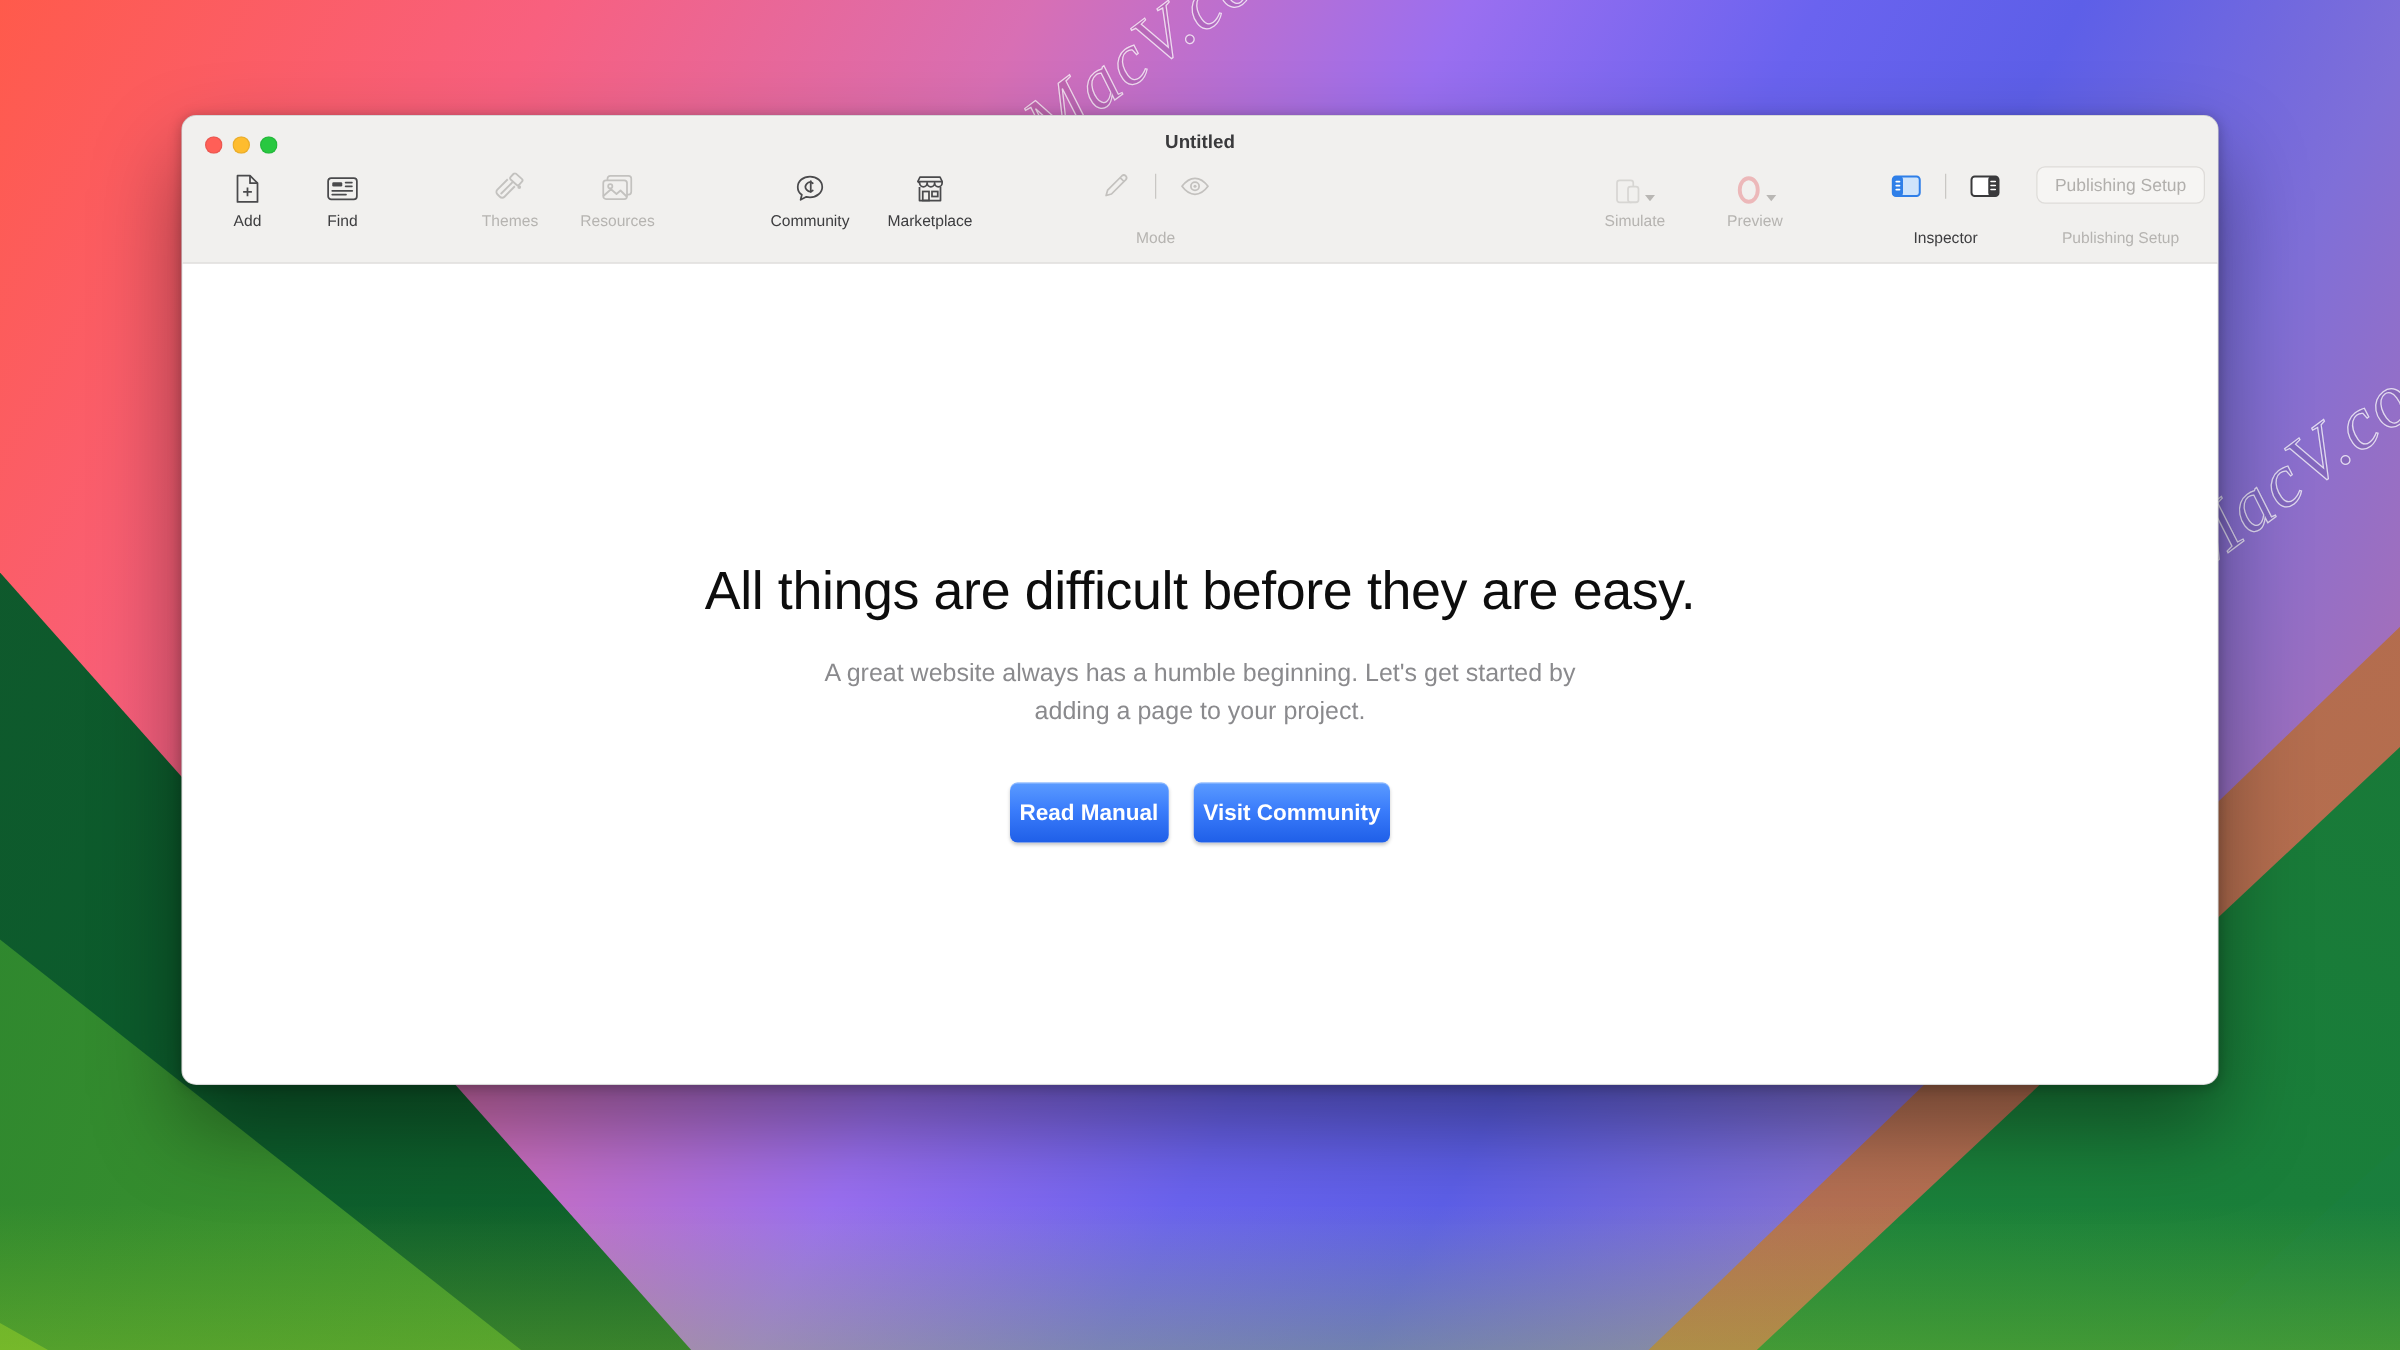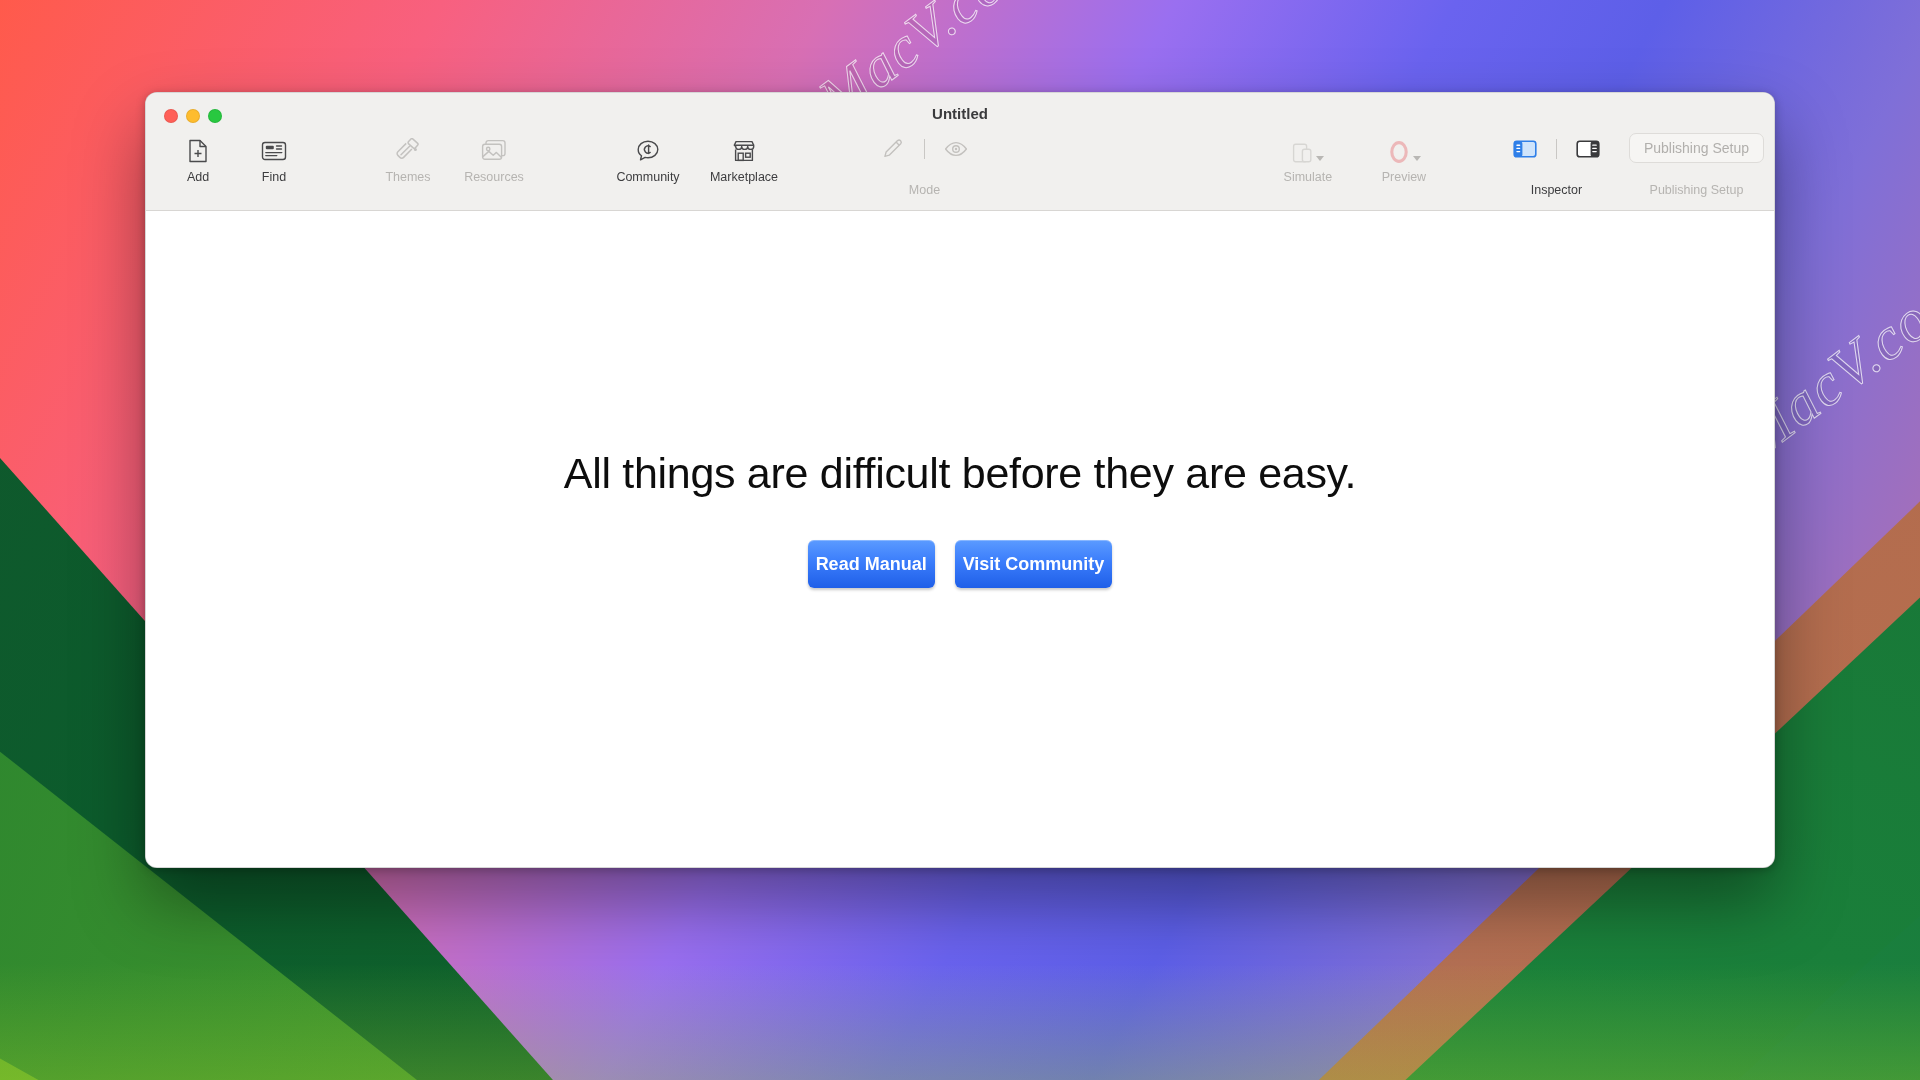--- a/index.html
+++ b/index.html
@@ -401,20 +401,21 @@
             <span class="pub-btn">Publishing Setup</span>
           </div>
           <span class="tb-group-label">Publishing Setup</span>
         </div>
 
       </div>
     </div>
 
     <div id="content">
       <h1 id="headline">All things are difficult before they are easy.</h1>
+      <p id="subhead">A great website always has a humble beginning. Let's get started by adding a page to your project.</p>
       <div id="btn-row">
         <button class="cta">Read Manual</button>
         <button class="cta">Visit Community</button>
       </div>
     </div>
 
   </div>
 </div>
 
 </body></html>

